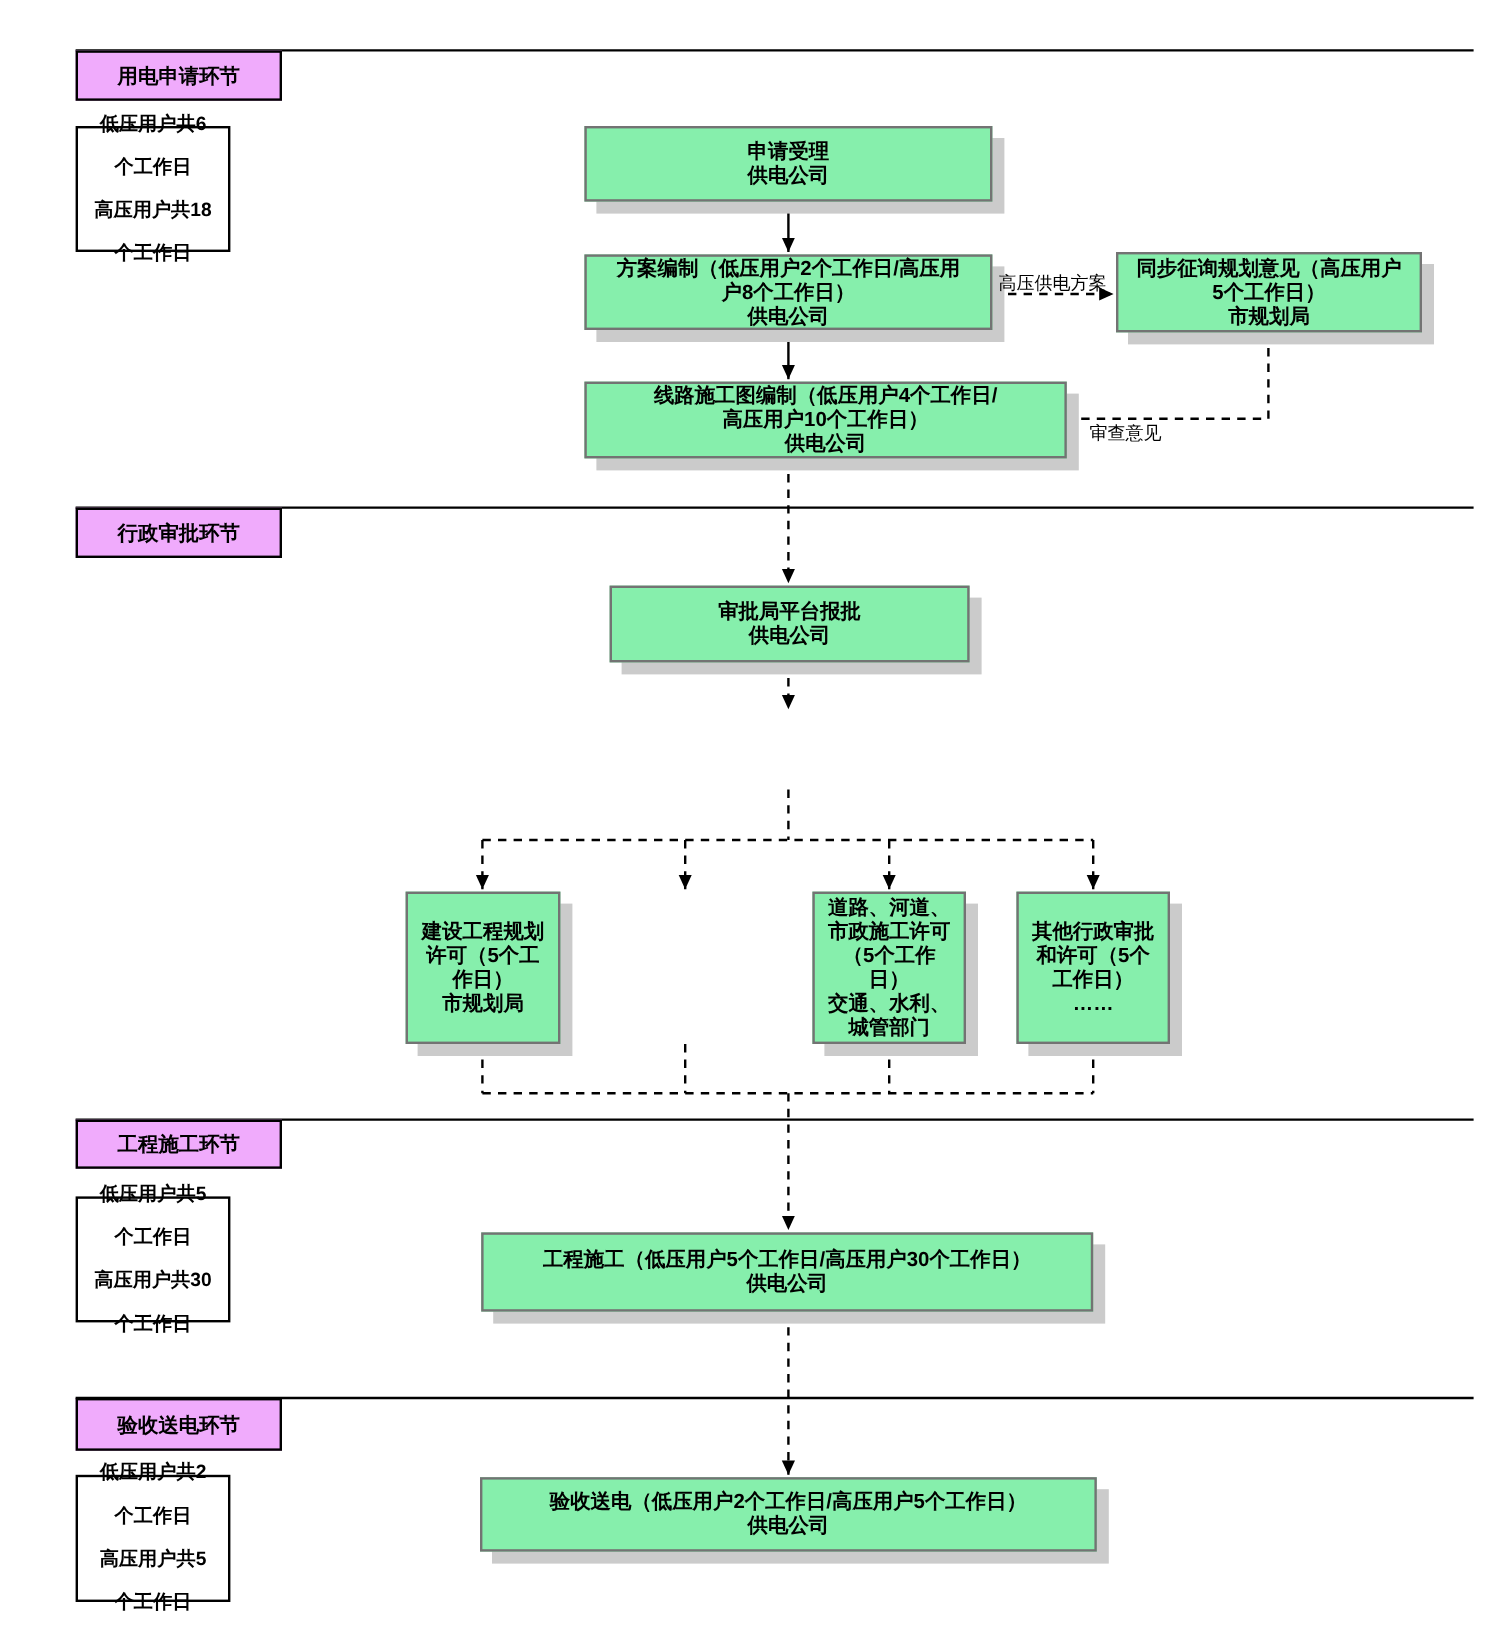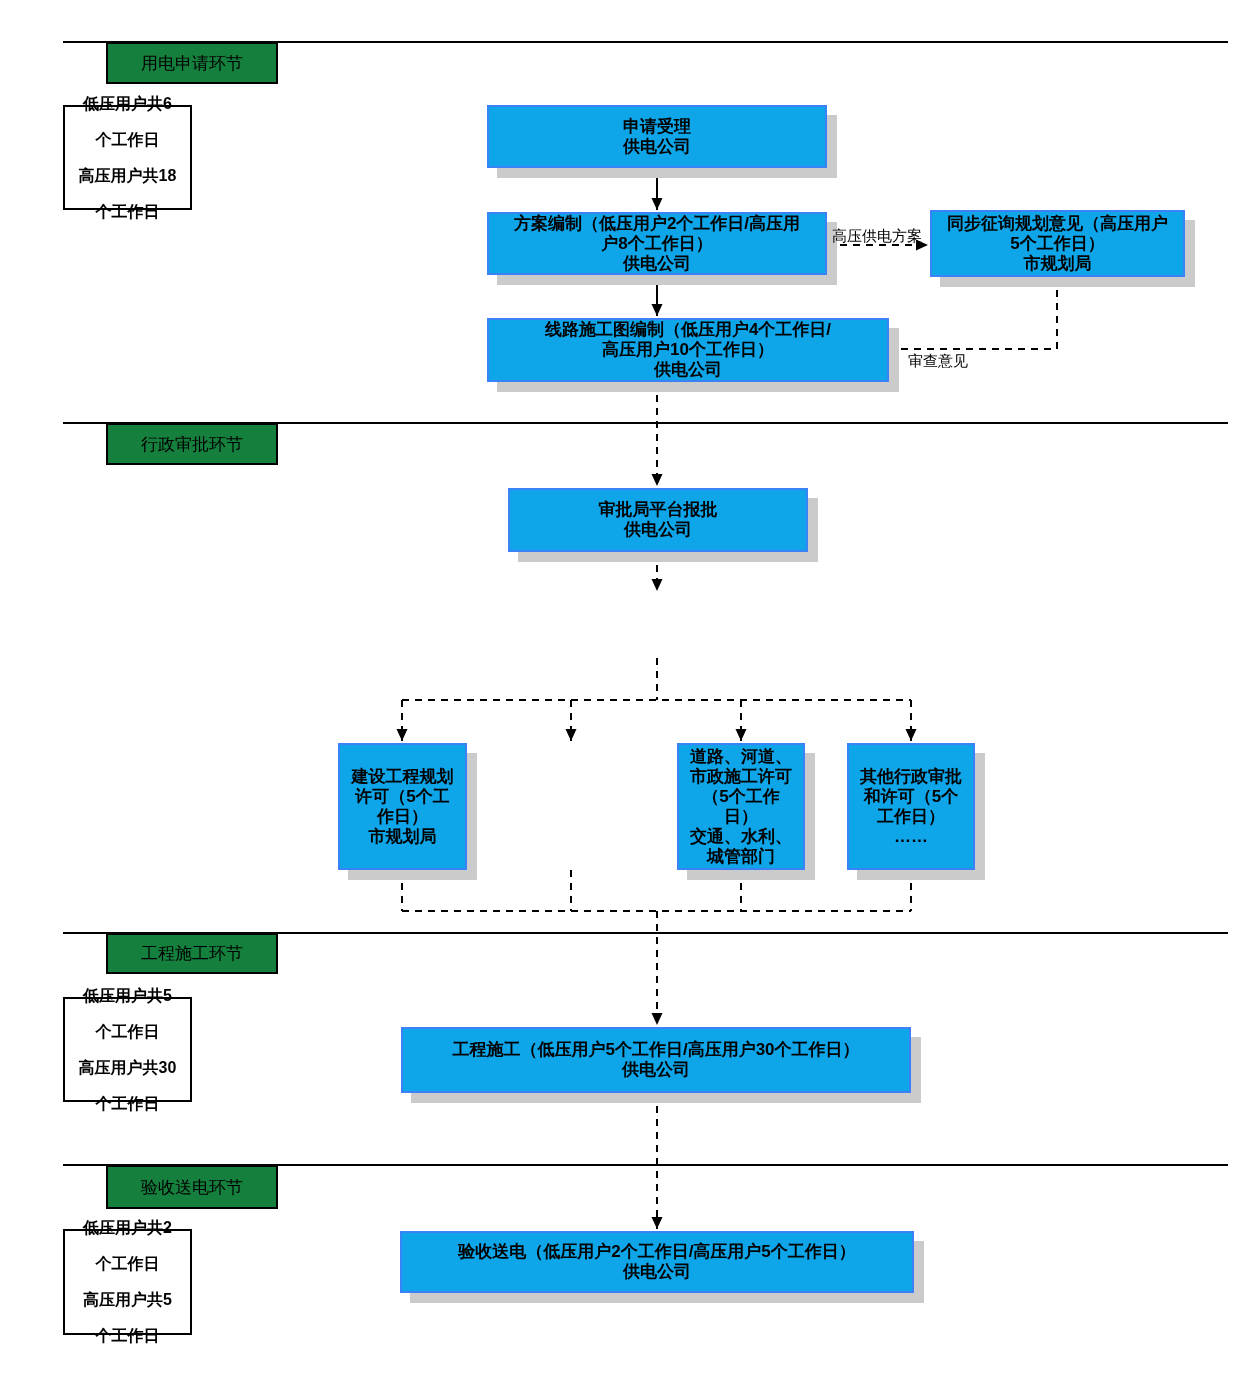--- a/index.html
+++ b/index.html
@@ -9,41 +9,40 @@
     background:#ffffff;
     color:#000;
     font-family:"Liberation Sans","DejaVu Sans",sans-serif;
     overflow:hidden;
   }
   svg.wires { position:absolute; left:0; top:0; width:1257px; height:1377px; }
 
   .flow-box {
     position:absolute;
     box-sizing:border-box;
-    background:#0ea5e9;
-    border:2px solid #3b82f6;
+    background:#86efac;
+    border:2px solid #737373;
     box-shadow:10px 10px 0 #cbcbcb;
     display:flex; align-items:center; justify-content:center;
     text-align:center;
     font-weight:700;
     font-size:17px;
     line-height:20px;
     white-space:pre-line;
     padding:0 2px;
   }
   .section-header {
     position:absolute;
     box-sizing:border-box;
-    background:#15803d;
+    background:#f0abfc;
     border:2px solid #000000;
     display:flex; align-items:center; justify-content:center;
     text-align:center;
-    font-weight:400;
+    font-weight:700;
     font-size:17px;
-    margin-left:43px;
   }
   .section-note {
     position:absolute;
     box-sizing:border-box;
     background:#ffffff;
     border:2px solid #000000;
     display:flex; align-items:center; justify-content:center;
     text-align:center;
     font-weight:700;
     font-size:16px;

